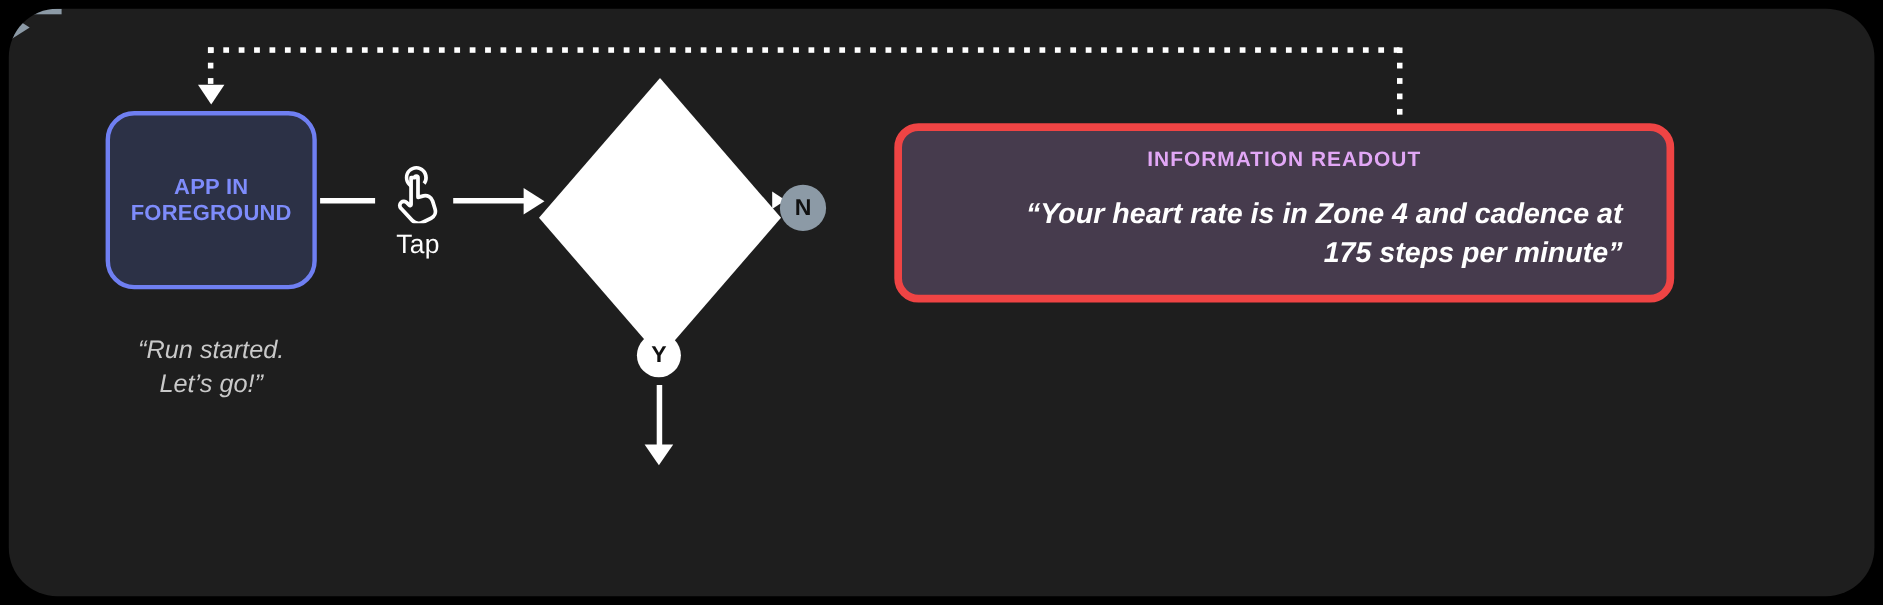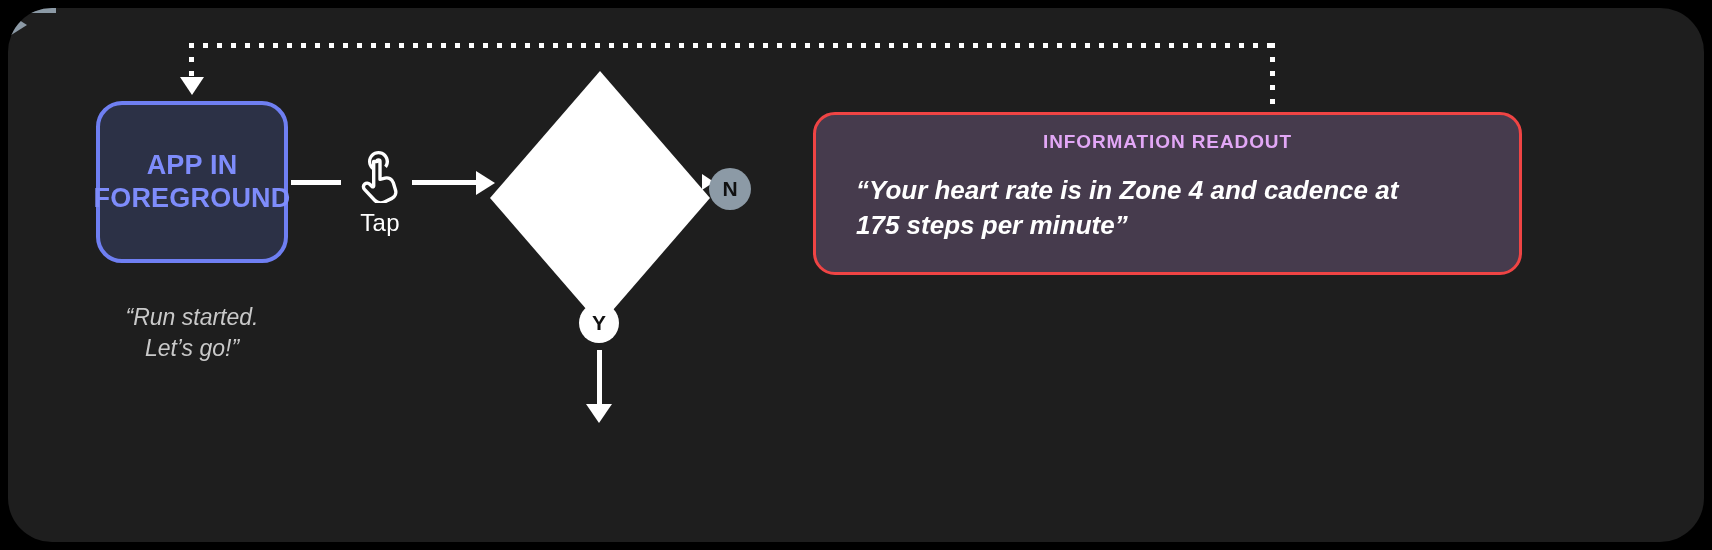--- a/index.html
+++ b/index.html
@@ -34,21 +34,21 @@
     background: #2c3146;
     border: 4px solid #6f7ff2;
     border-radius: 26px;
     box-sizing: border-box;
     display: flex;
     align-items: center;
     justify-content: center;
   }
   #app-box .label {
     color: #7e8cfb;
-    font-size: 27px;
+    font-size: 20px;
     font-weight: bold;
     line-height: 1.22;
     text-align: center;
     letter-spacing: 0.2px;
   }
 
   #app-caption {
     position: absolute;
     left: 50px;
     top: 294px;
@@ -207,35 +207,35 @@
   }
 
   
   #readout-box {
     position: absolute;
     left: 805px;
     top: 104px;
     width: 709px;
     height: 163px;
     background: #463b4d;
-    border: 3px solid #ef4444;
+    border: 7px solid #ef4444;
     border-radius: 22px;
     box-sizing: border-box;
     padding-top: 16px;
   }
   #readout-title {
     text-align: center;
     color: #e2a7f6;
     font-size: 19px;
     font-weight: bold;
     letter-spacing: 0.9px;
   }
   #readout-body {
     margin-top: 20px;
-    text-align: left;
+    text-align: right;
     color: #ffffff;
     font-size: 26px;
     font-weight: bold;
     font-style: italic;
     line-height: 1.36;
     white-space: pre-line;
     padding: 0 40px;
   }
 
   

